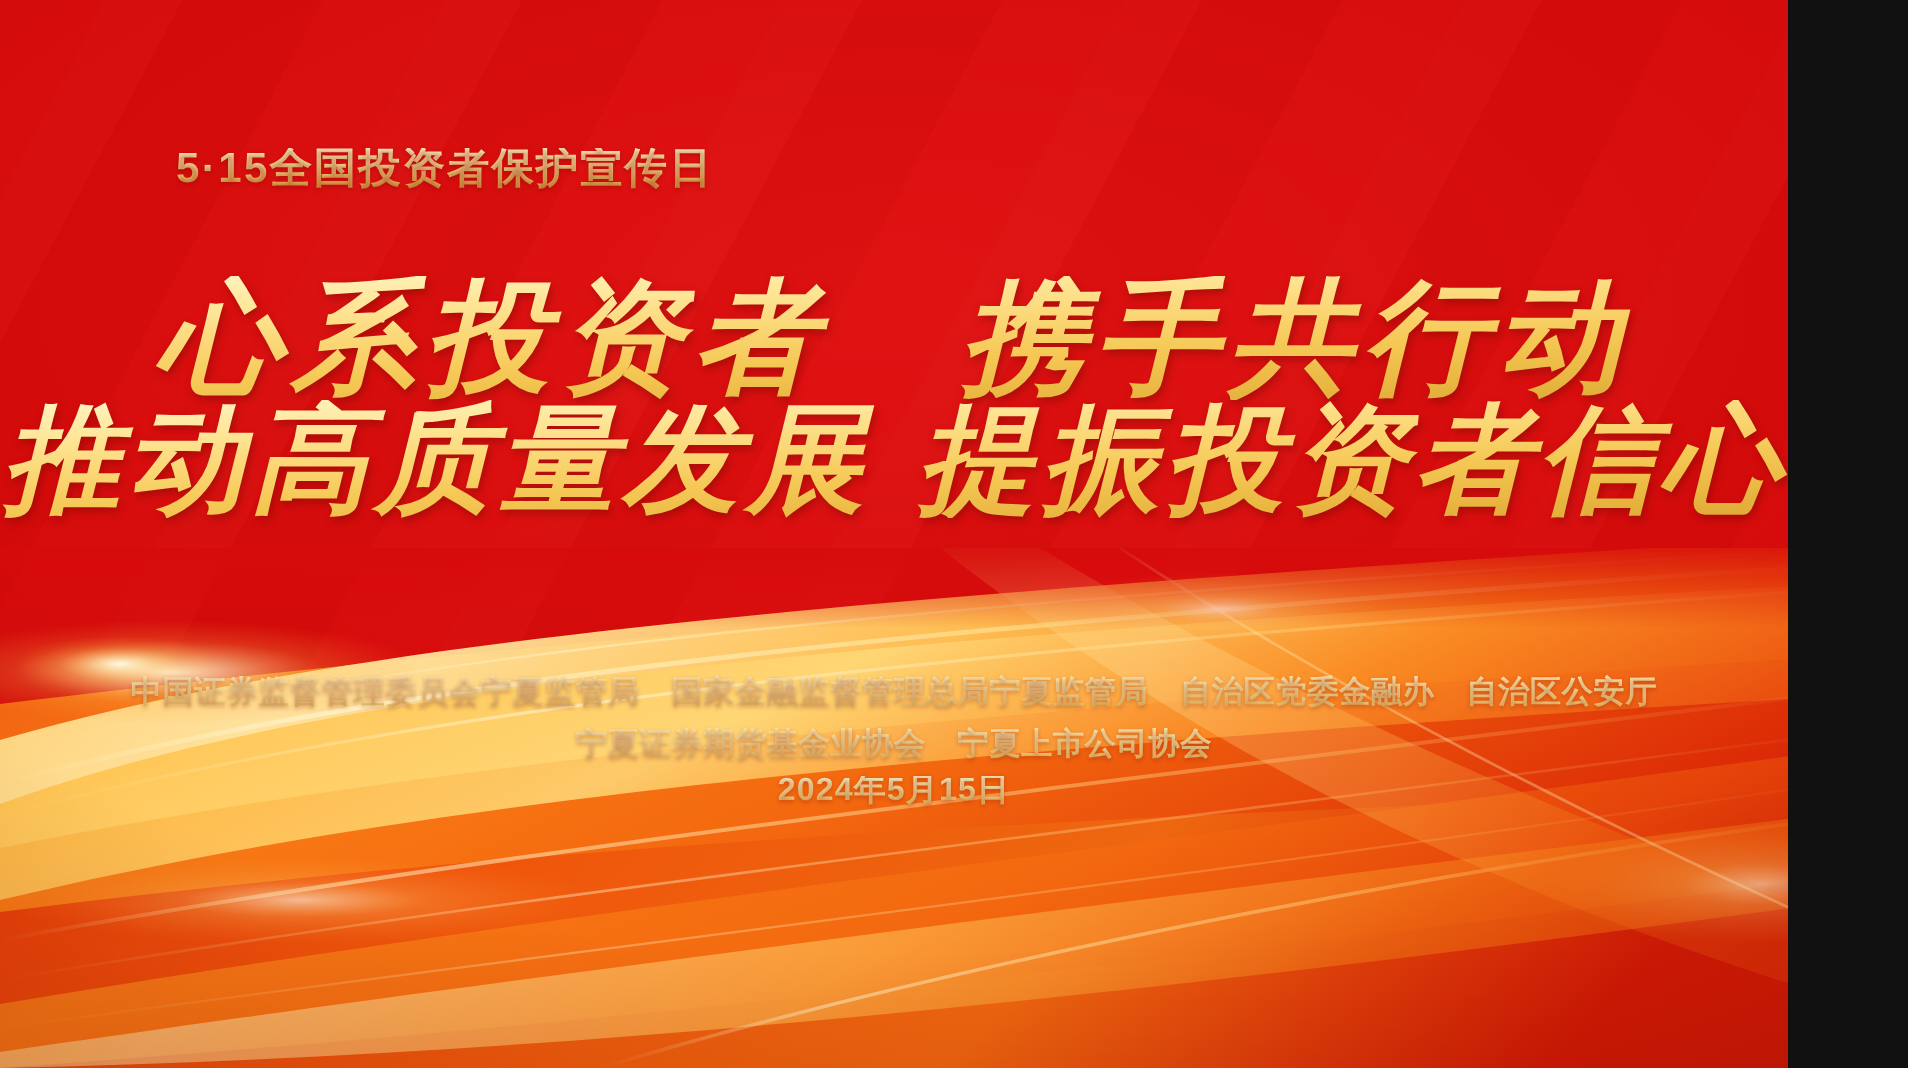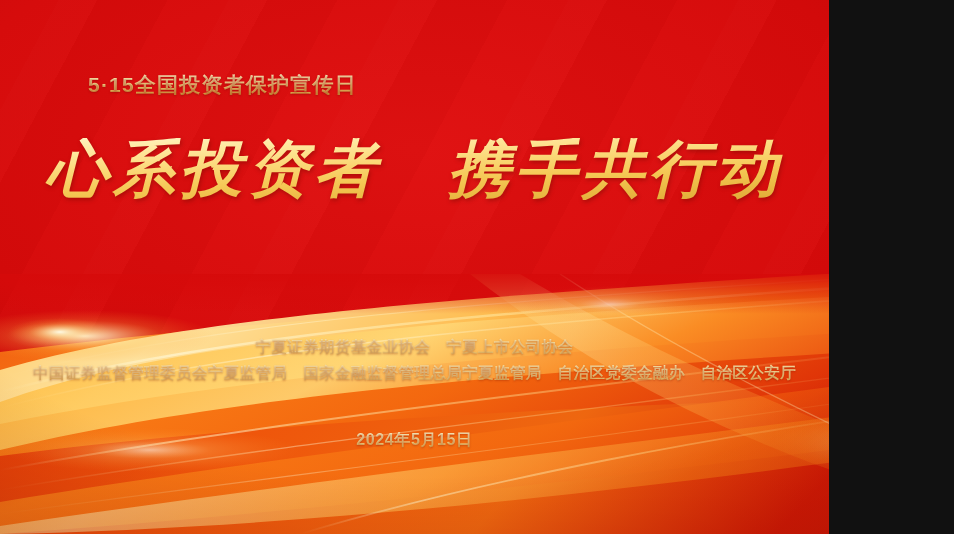--- a/index.html
+++ b/index.html
@@ -3,21 +3,21 @@
 <meta charset="utf-8">
 <title>515 Investor Protection Banner</title>
 <style>
   html, body {
     margin: 0;
     padding: 0;
     background: #111;
   }
   .banner {
     position: relative;
-    width: 829px;
+    width: 894px;
     height: 534px;
     overflow: hidden;
     background: #eab308;
     font-family: "Liberation Sans", "DejaVu Sans", sans-serif;
     user-select: none;
   }
 
   
   .bg-base {
     position: absolute;
@@ -142,21 +142,20 @@
     text-align: center;
     font-size: 16px;
     font-weight: 700;
     letter-spacing: 0.6px;
     line-height: 1;
     background: linear-gradient(180deg, #fdf2c2 0%, #f6de98 45%, #e9c269 85%, #dbad4c 100%);
     -webkit-background-clip: text;
     background-clip: text;
     color: transparent;
     text-shadow: 0 1px 2px rgba(120,12,0,0.30);
-    margin-top: 44px;
   }
 </style>
 </head>
 <body>
 
 <div class="banner">
 
   <div class="bg-base"></div>
   <div class="bg-diag"></div>
 
@@ -264,23 +263,24 @@
   </div>
 
   <div class="bg-vignette"></div>
 
   <div class="content">
 
     <div class="eyebrow">5·15全国投资者保护宣传日</div>
 
     <div class="title-wrap">
       <span class="title-line l1">心系投资者　携手共行动</span>
+      <span class="title-line l2">推动高质量发展 提振投资者信心</span>
     </div>
 
     <div class="orgs">
+      <span class="org-line">中国证券监督管理委员会宁夏监管局　国家金融监督管理总局宁夏监管局　自治区党委金融办　自治区公安厅</span>
       <span class="org-line">宁夏证券期货基金业协会　宁夏上市公司协会</span>
-      <span class="org-line">中国证券监督管理委员会宁夏监管局　国家金融监督管理总局宁夏监管局　自治区党委金融办　自治区公安厅</span>
     </div>
 
     <div class="date-line">2024年5月15日</div>
 
   </div>
 </div>
 
 </body></html>

